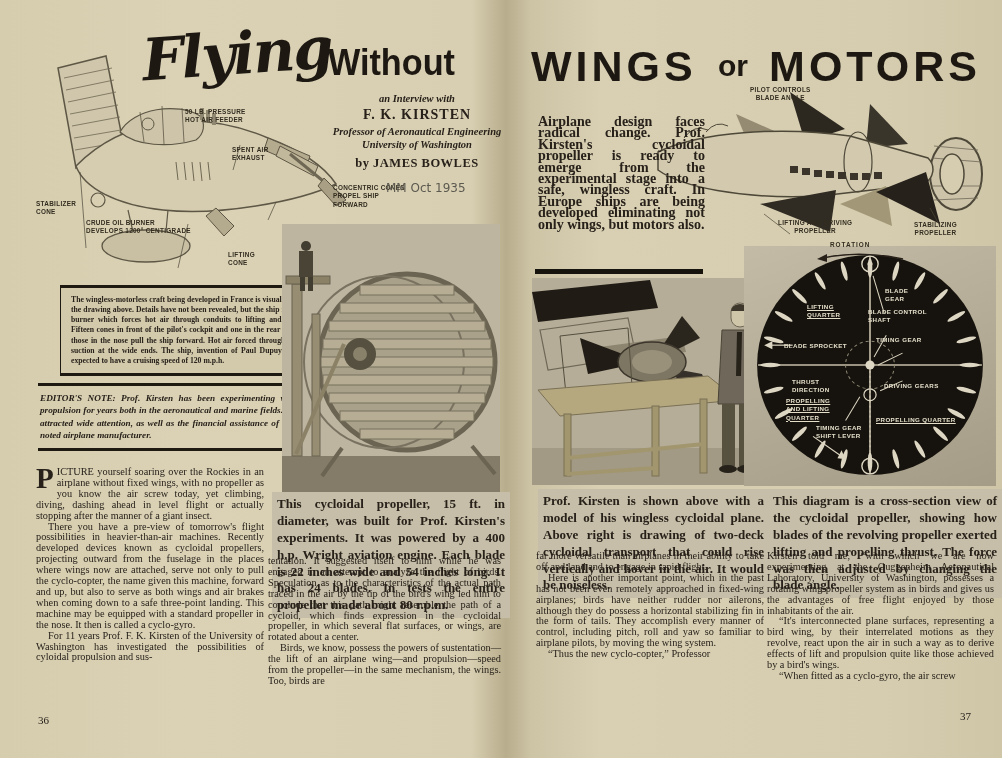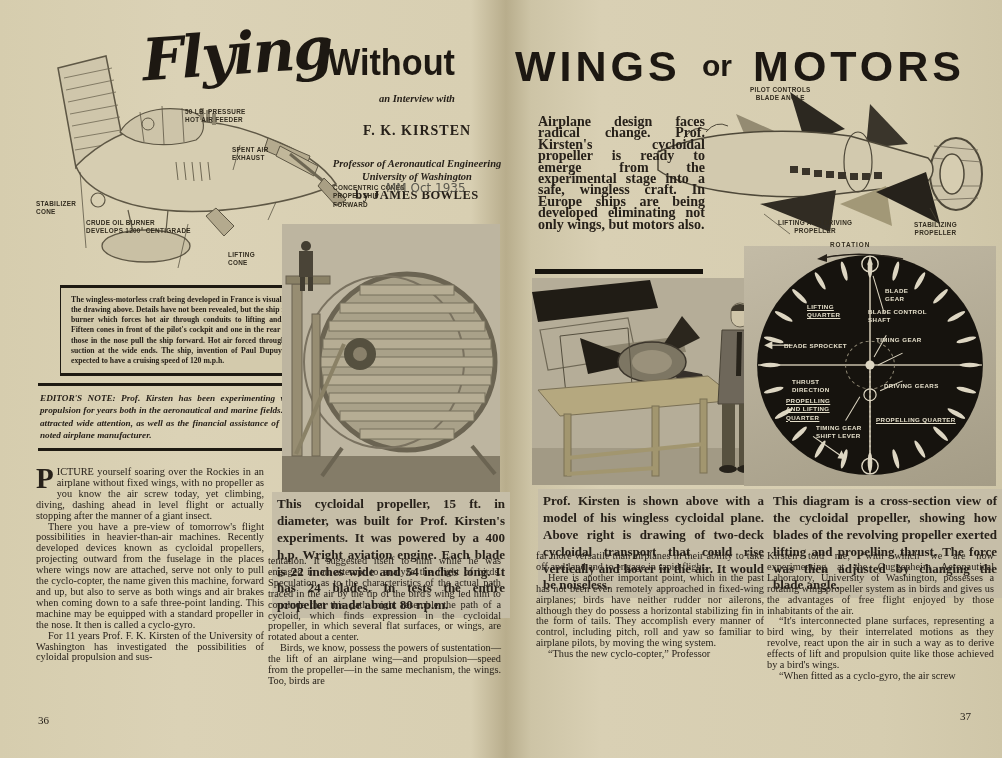--- a/index.html
+++ b/index.html
@@ -9,27 +9,27 @@
     background:
       linear-gradient(90deg, #d6cdae 0%, #dbd2b6 18%, #d8cfb2 47%,
         #b8ad8c 50.5%, #cdc4a6 53%, #d9d0b4 60%, #d6cdb0 88%, #cfc6a8 100%);
   }
   .abs{position:absolute;}
   
   .script-title{font-family:"DejaVu Serif", serif;font-style:italic;font-weight:bold;
     font-size:58px;transform:rotate(-4deg);letter-spacing:-2px;color:#1d1812;}
   .sans-title{font-family:"Liberation Sans", sans-serif;font-weight:bold;color:#1d1812;}
   .without{font-size:36px;transform:scaleX(.95);transform-origin:left;}
-  .rtitle{left:515px;top:42px;width:450px;display:flex;justify-content:space-between;align-items:flex-end;}
+  .rtitle{left:531px;top:42px;width:450px;display:flex;justify-content:space-between;align-items:flex-end;}
   .rtitle .big{font-size:43px;letter-spacing:4px;}
   .rtitle .small{font-size:30px;margin-bottom:8px;}
   
   .byline{left:330px;top:92px;width:174px;text-align:center;line-height:1.25;}
   .byline .i{font-style:italic;font-weight:bold;font-size:10.5px;}
-  .byline .n{font-weight:bold;font-size:14px;letter-spacing:1px;margin:17px 0;}
+  .byline .n{font-weight:bold;font-size:14px;letter-spacing:1px;margin:1px 0;}
   .byline .a{font-weight:bold;font-size:12.5px;margin-top:5px;letter-spacing:.5px;}
   .watermark{left:386px;top:181px;font-family:"DejaVu Sans", sans-serif;
     font-size:12px;color:#5c5a50;}
   
   .lbl{font-family:"Liberation Sans", sans-serif;font-size:6.4px;line-height:1.3;
     letter-spacing:.3px;color:#332d20;white-space:pre-line;font-weight:bold;}
   .wlbl{font-family:"Liberation Sans", sans-serif;font-size:6.2px;line-height:1.35;
     letter-spacing:.4px;color:#e5dfca;white-space:pre-line;font-weight:bold;}
   .u{text-decoration:underline;}
   .ctr{text-align:center;}

